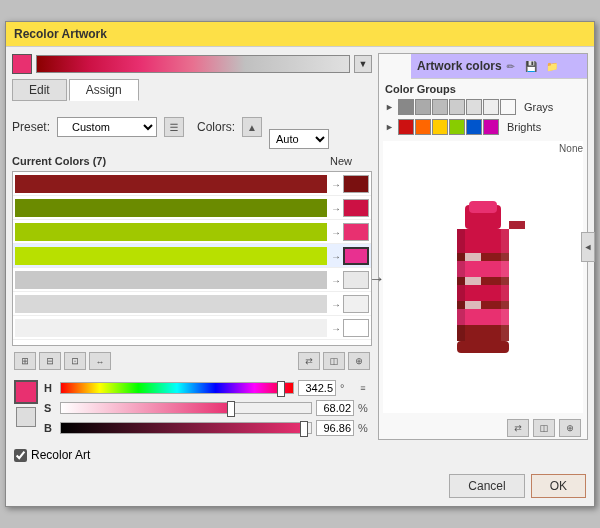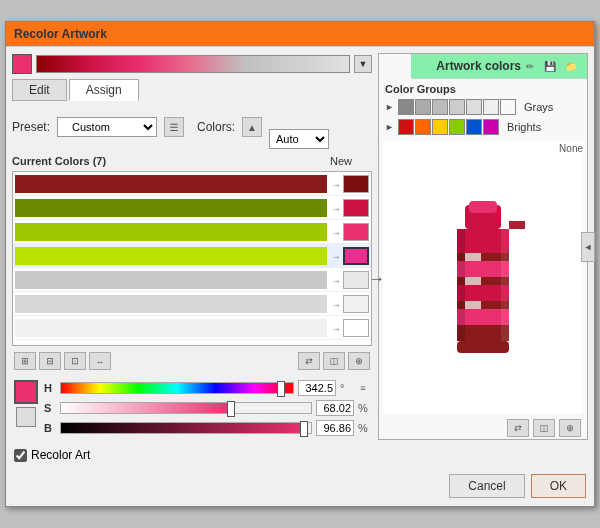--- a/index.html
+++ b/index.html
@@ -14,21 +14,21 @@
       height: 528px;
       overflow: hidden;
     }
     .dialog {
       width: 590px;
       background: #f0f0f0;
       border: 1px solid #888;
       box-shadow: 2px 2px 6px rgba(0,0,0,0.4);
     }
     .title-bar {
-      background: #f97316;
+      background: #fde047;
       padding: 5px 8px;
       font-size: 12px;
       font-weight: bold;
       color: #333;
       border-bottom: 1px solid #ccc;
     }
     .dialog-body {
       display: flex;
       flex-direction: column;
       padding: 6px;
@@ -329,24 +329,24 @@
       color: #333;
     }
     .action-btn.ok {
       border-color: #c08060;
       background: #f0e8e0;
     }
     
     .right-panel-header {
       display: flex;
       align-items: center;
-      justify-content: flex-end;
+      justify-content: flex-start;
       padding: 4px 6px;
       border-bottom: 1px solid #ccc;
-      background: #86efac;
+      background: #c4b5fd;
       margin-left: 32px;
     }
     .artwork-colors-title {
       font-size: 12px;
       color: #333;
       font-weight: bold;
     }
     .panel-icons {
       display: flex;
       gap: 3px;

